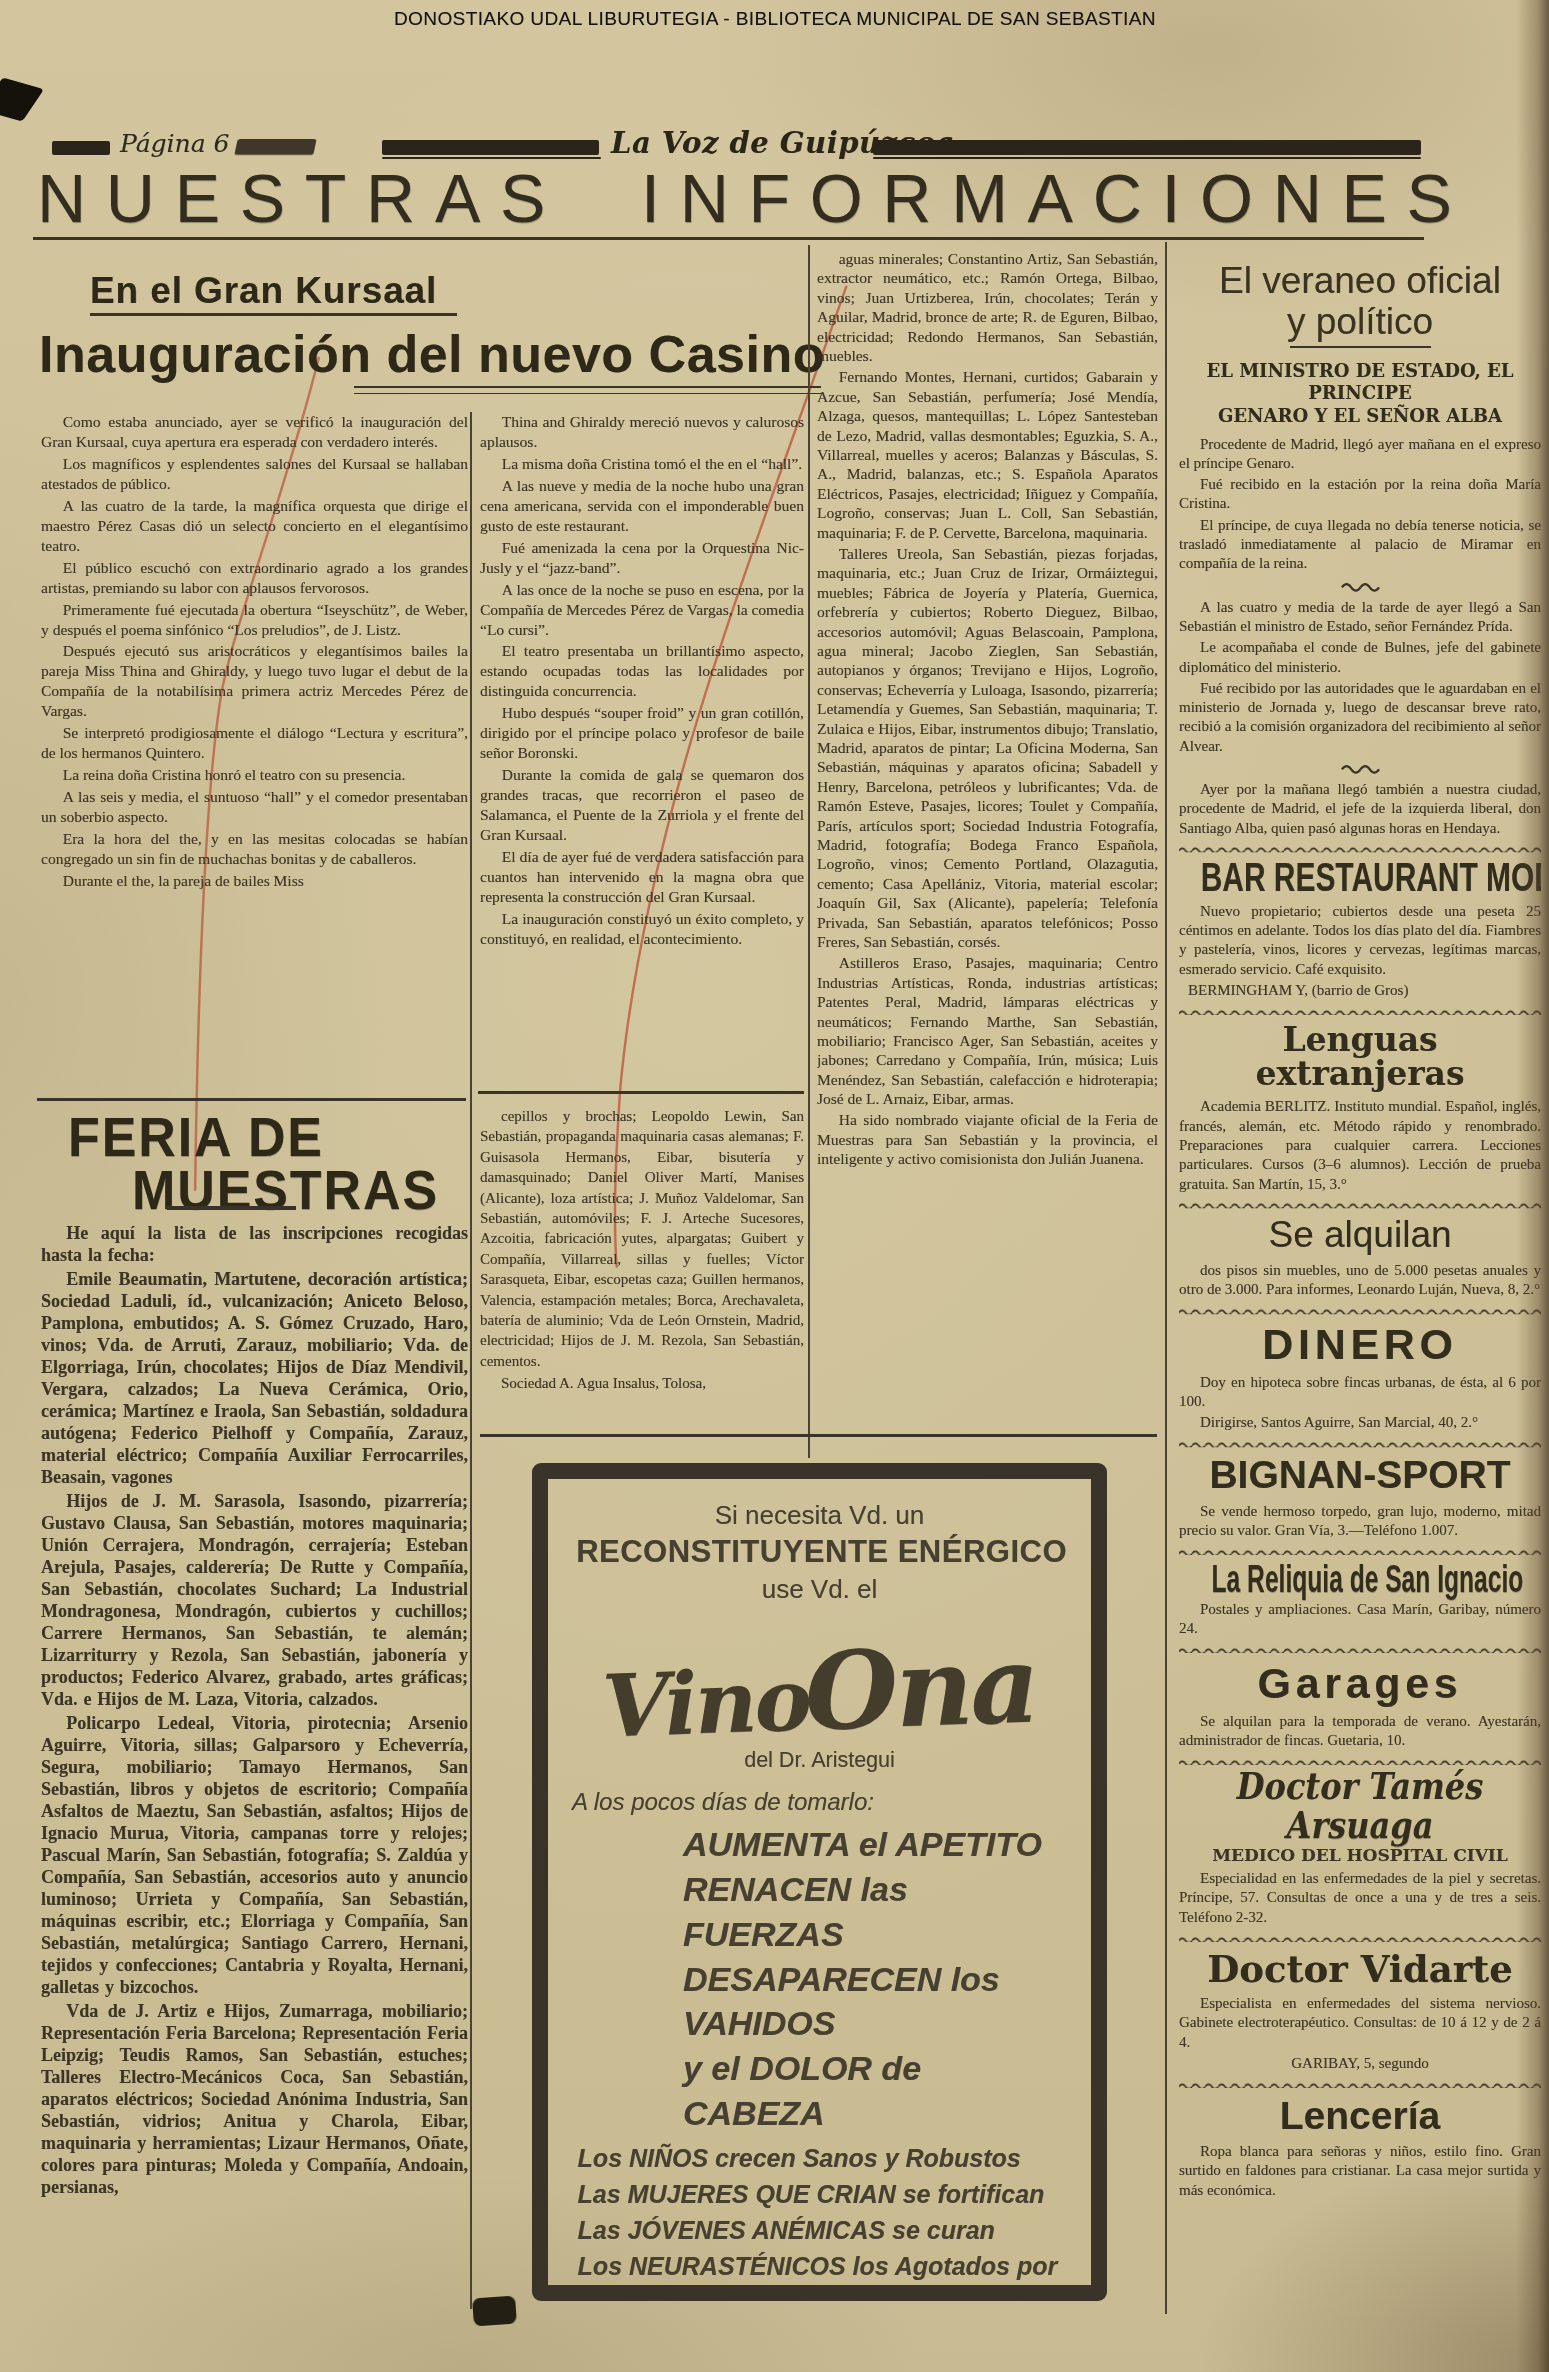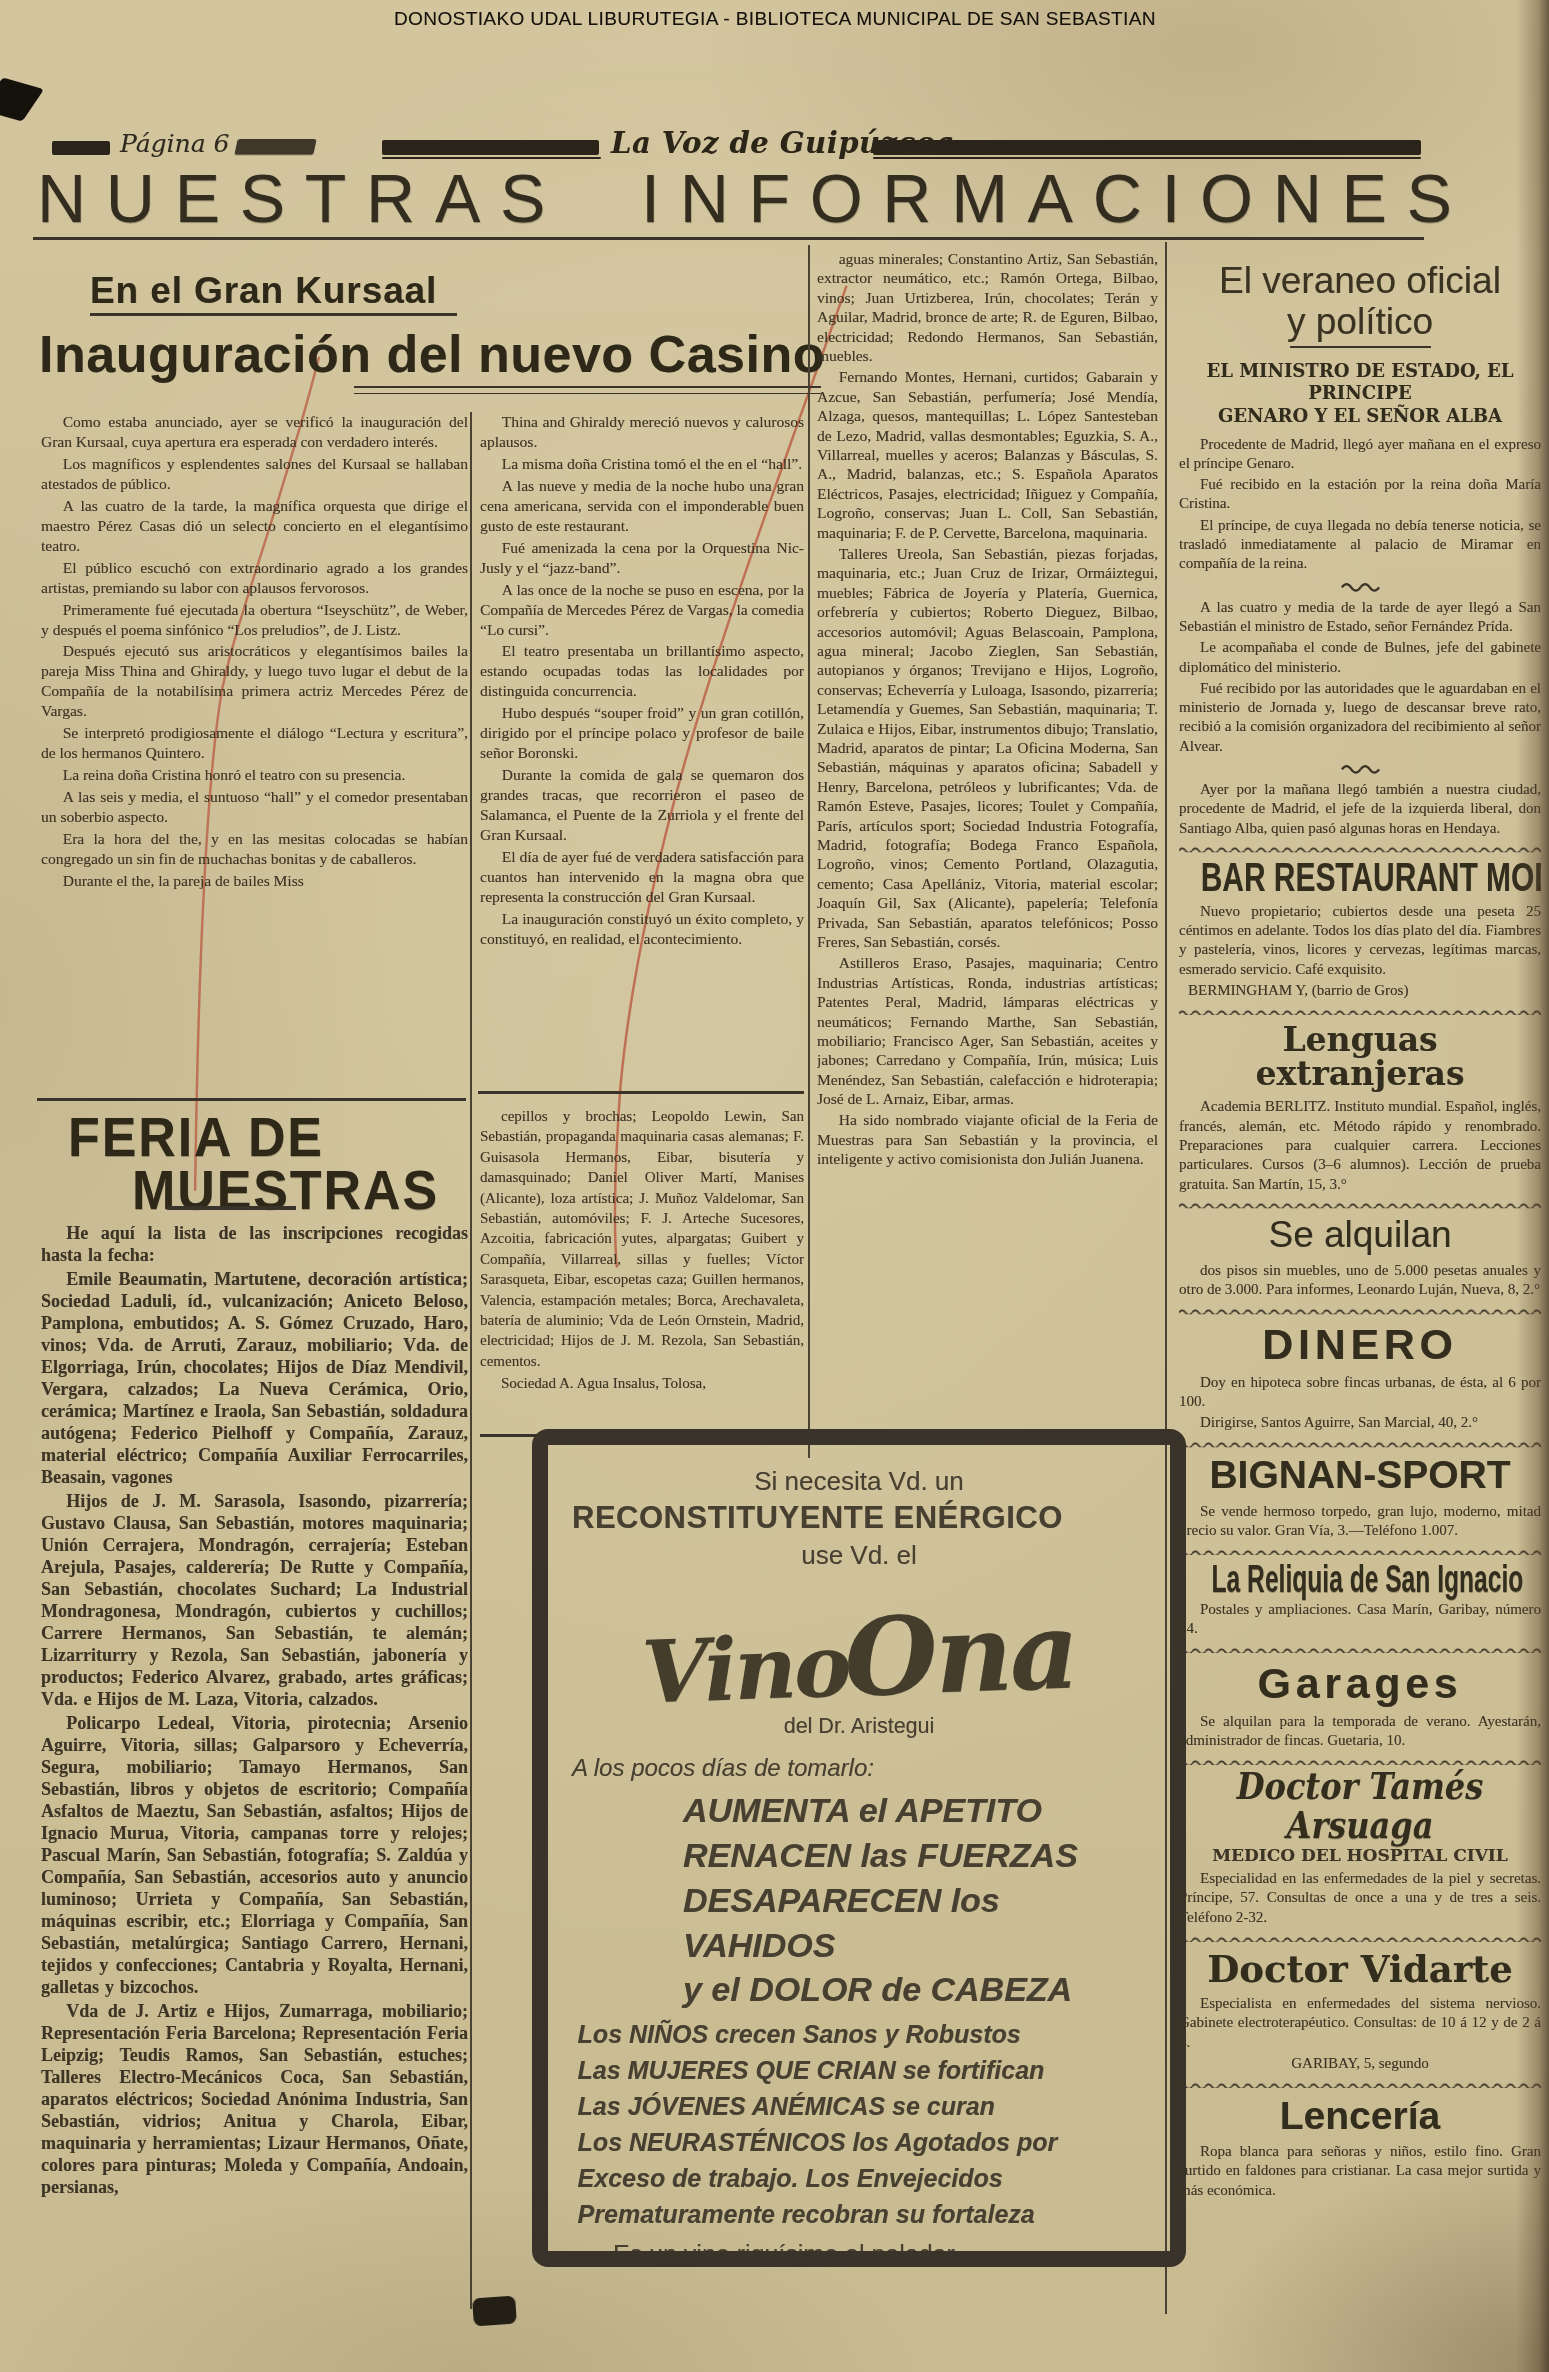--- a/index.html
+++ b/index.html
@@ -48,25 +48,25 @@
 
   .feria-head{position:absolute;left:68px;top:1111px;margin:0;font-family:"Liberation Sans",sans-serif;
     font-weight:700;font-size:52px;line-height:49px;letter-spacing:1.9px;color:#2e2819;transform:scale(1,1.08);transform-origin:top left;}
   .feria-head .l2{margin-left:64px;}
   .feria-underline{left:167px;top:1206px;width:129px;height:3.7px;}
   .feria-colA{left:41px;top:1222px;width:427px;height:1087px;font-size:18px;line-height:22px;word-spacing:1.4px;font-weight:bold;}
   .feria-colB{left:480px;top:1106px;width:324px;height:330px;font-size:15px;line-height:20.4px;}
   .feria-colC{left:817px;top:249px;width:341px;height:1182px;font-size:15.5px;line-height:19.4px;}
 
   
-  .vino-ad{position:absolute;left:532px;top:1429px;width:654px;height:838px;box-sizing:border-box;
-    border:16px solid #39332a;border-radius:16px;padding:15px 24px 9.4px;overflow:hidden;
+  .vino-ad{position:absolute;left:532px;top:1463px;width:575px;height:838px;box-sizing:border-box;
+    border:16px solid #39332a;border-radius:9px;padding:15px 24px 9.4px;overflow:hidden;
     font-family:"Liberation Sans",sans-serif;color:#474031;}
   .vino-l1{text-align:center;font-size:26px;margin-top:5.6px;}
-  .vino-l2{text-align:left;font-size:31px;font-weight:700;letter-spacing:0.5px;margin-top:3.7px;}
+  .vino-l2{text-align:right;font-size:31px;font-weight:700;letter-spacing:0.5px;margin-top:3.7px;}
   .vino-l3{text-align:center;font-size:26px;margin-top:3.7px;}
   .vino-brand{display:flex;align-items:baseline;justify-content:center;margin:24px 0 0;transform:rotate(-2deg);color:#443d2b;}
   .vino-brand .w1{font:italic 700 86px "DejaVu Serif",serif;letter-spacing:-2.8px;}
   .vino-brand .w2{font:italic 700 107px "DejaVu Serif",serif;letter-spacing:-2.8px;margin-left:-3.7px;}
   .vino-byline{text-align:center;font-size:21.5px;margin-top:-5.6px;}
   .vino-lead{font-style:italic;font-size:24px;margin-top:15px;}
   .vino-benefits{margin:5.6px 0 0 111px;font-style:italic;font-weight:700;font-size:34px;line-height:1.32;}
   .vino-benefits p,.vino-claims p{margin:0;text-indent:0;}
   .vino-claims{margin:3.7px 0 0 5.6px;font-style:italic;font-weight:700;font-size:25px;line-height:1.44;}
   .vino-tagline{font-size:25px;margin:7.5px 0 0 41px;}

